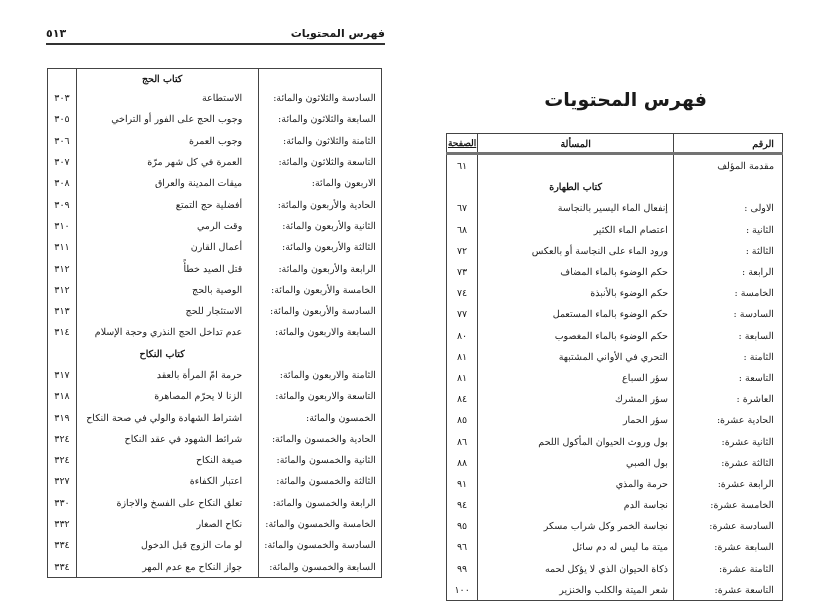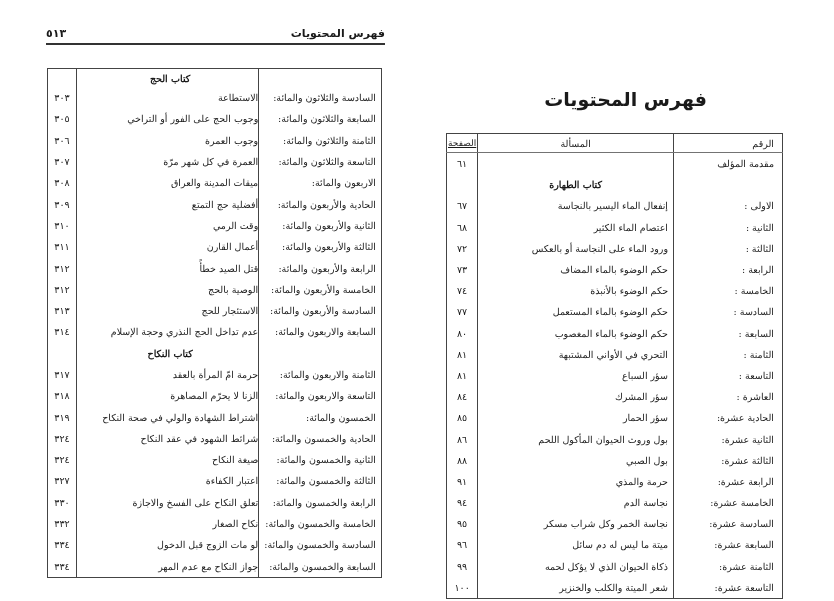--- a/index.html
+++ b/index.html
@@ -18,29 +18,29 @@
               font-family:"DejaVu Serif", serif; font-size:9.5px; }
   table.toc td, table.toc th { padding:0 5px; height:21.4px; white-space:nowrap; }
   table.toc .col-num { border-left:1px solid #444; text-align:right; }
   table.toc .col-issue { border-left:1px solid #444; text-align:right; }
   table.toc .col-page { text-align:center; }
   table.toc .section td.col-issue { text-align:center; font-weight:bold; }
 
   #left-table { left:47px; top:68px; width:335px; border:1px solid #444; }
   #left-table .col-num { width:97px; }
   #left-table .col-page { width:18px;margin-left:40px; }
-  #left-table td.col-issue { padding-right:0; }
+  #left-table td.col-issue { padding-right:16px; }
   #left-table td { height:21.3px; }
   #left-table tr:first-child td { height:18px; }
 
   .big-title { position:absolute; left:0; width:417px; top:88px; text-align:center;
                font-family:"DejaVu Sans", sans-serif; font-size:19px; font-weight:bold; direction:rtl; }
 
   #right-table { left:29px; top:133px; width:337px; border:1px solid #444; }
-  #right-table th { font-weight:normal; border-bottom:1px solid #737373; height:18px; }
+  #right-table th { font-weight:bold; border-bottom:3px solid #737373; height:18px; }
   #right-table th.col-page { font-size:9px; text-decoration:underline; padding:0 1px; }
   #right-table th.col-issue { text-align:center; }
   #right-table th.col-num { text-align:right; padding-right:8px; }
   #right-table .col-num { width:95px; padding-right:8px;margin-top:28px; }
   #right-table .col-page { width:18px; }
   #right-table td { height:21.2px; }
 </style>
 </head>
 <body>
 

